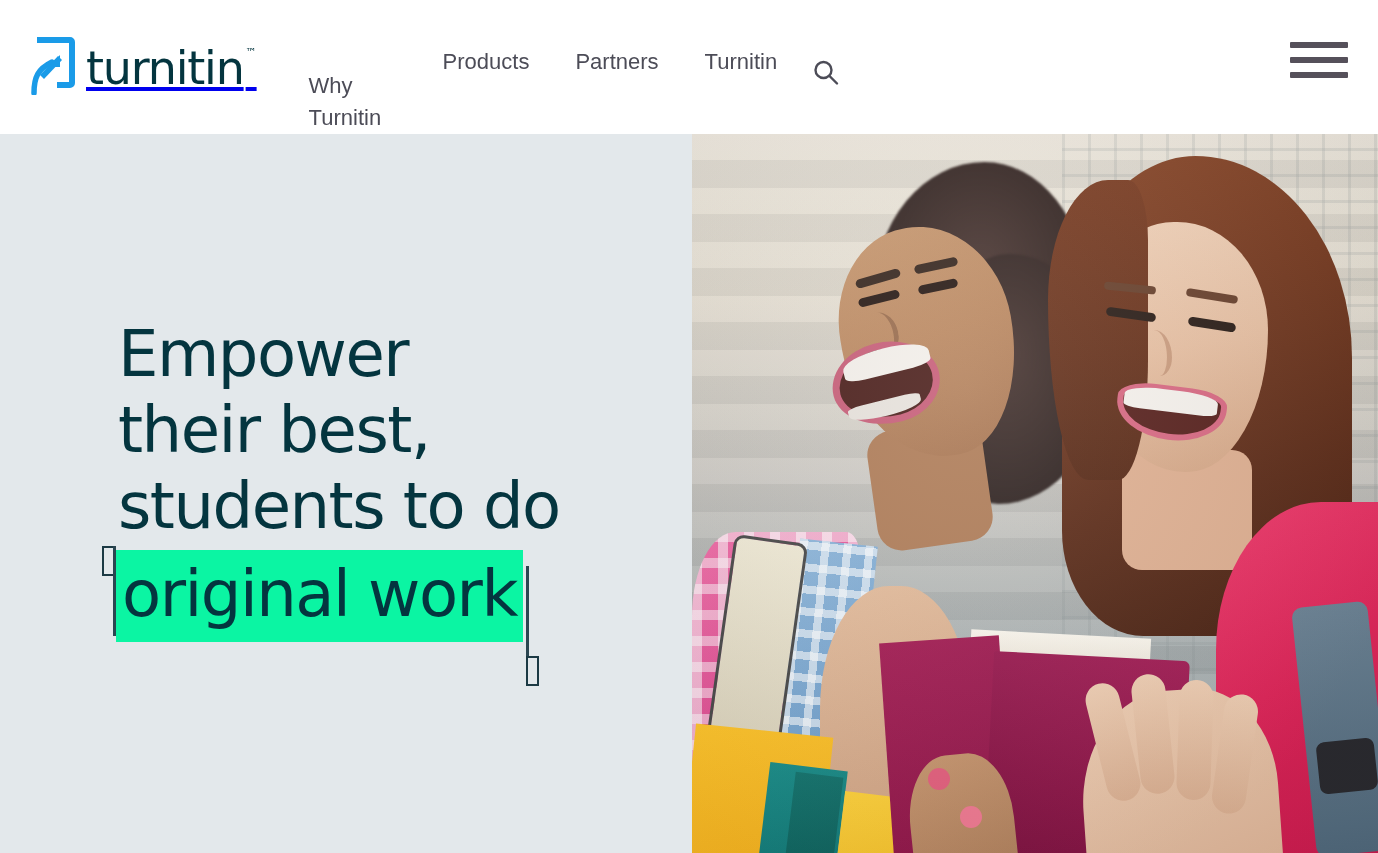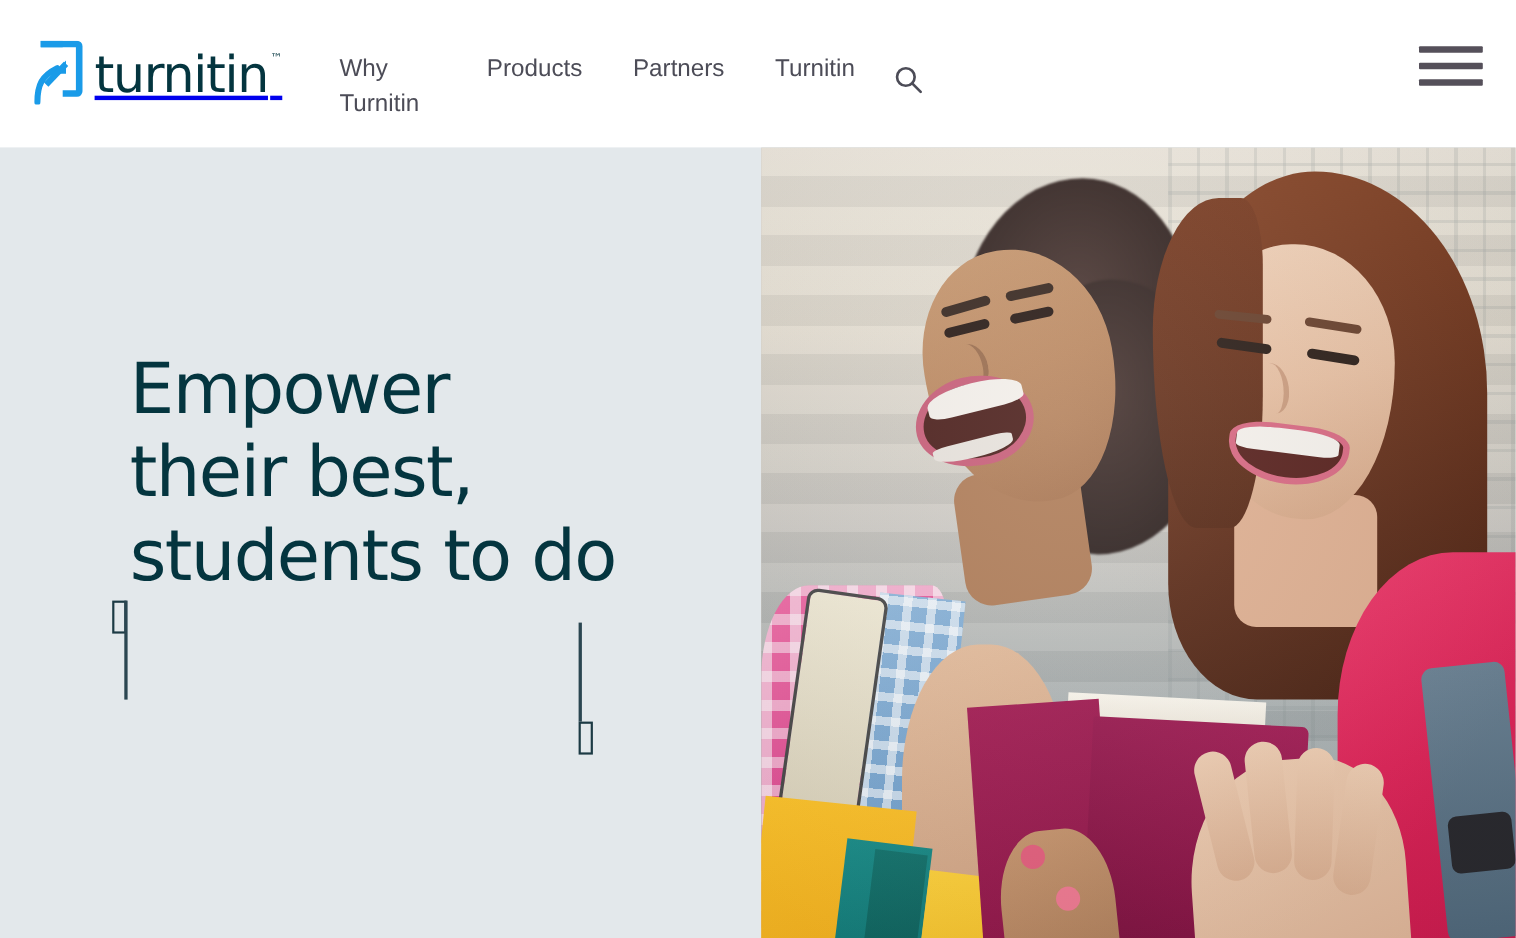--- a/index.html
+++ b/index.html
@@ -59,21 +59,21 @@
   }
   .nav-item {
     font-size: 22px;
     color: #4C4C57;
     line-height: 32px;
     cursor: pointer;
     margin-right: 46px;
     max-width: 100px;
   }
   .nav-item:last-of-type { margin-right: 0; }
-  .nav-item.two-line { width: 88px; }
+  .nav-item.two-line { width: 88px; margin-top: 24px; }
   .nav-item.media { width: 92px; }
 
   .search-btn {
     margin-left: 34px;
     padding-top: 12px;
     cursor: pointer;
     background: none;
     border: none;
   }
 
@@ -475,20 +475,21 @@
   </div>
 </div>
 
 <div class="hero">
 
   <div class="hero-copy">
     <h1 class="headline">
       <span class="headline-line">Empower</span>
       <span class="headline-line">their best,</span>
       <span class="headline-line">students to do</span>
+      <span class="highlight-line">original work</span>
     </h1>
 
     <div class="sel-start">
       <span class="box"></span>
       <span class="bar"></span>
     </div>
     <div class="sel-end">
       <span class="bar"></span>
       <span class="box"></span>
     </div>

